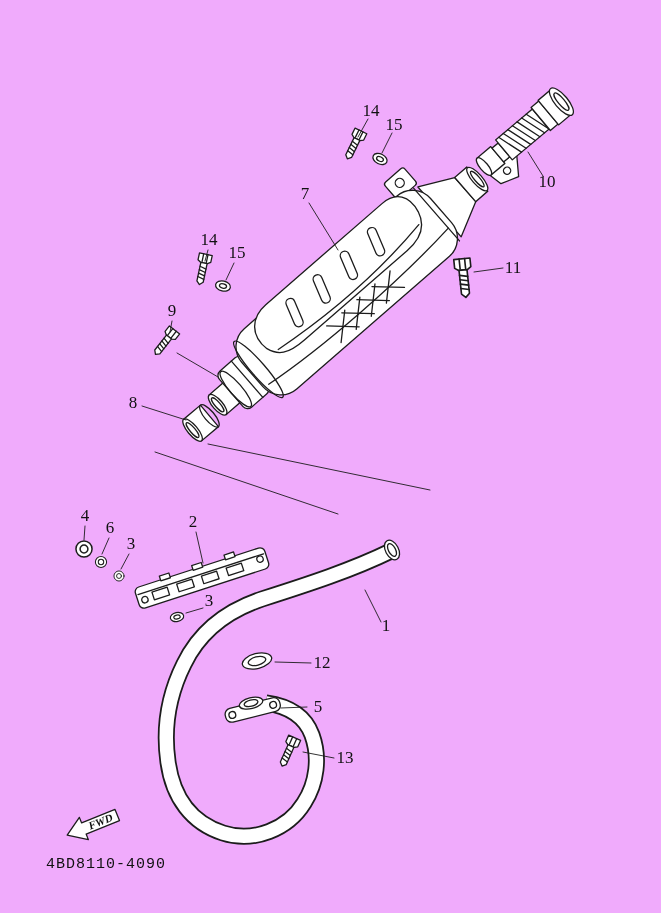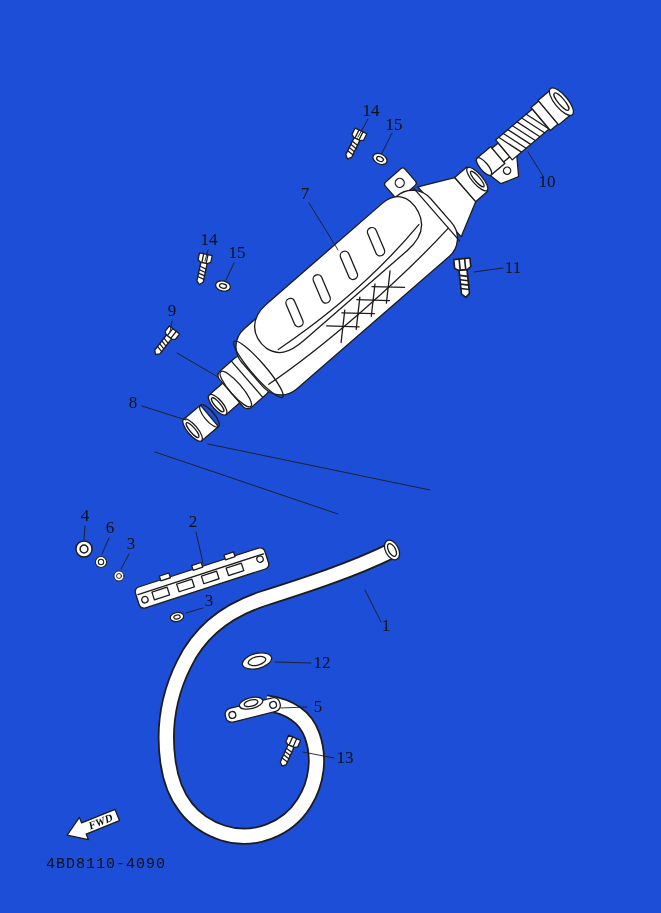--- a/index.html
+++ b/index.html
@@ -1,16 +1,16 @@
 <!DOCTYPE html>
 <html><head>
 <meta charset="utf-8">
 <style>
   html,body{margin:0;padding:0;background:#fff;}
-  .page{position:relative;width:661px;height:913px;background:#1d4ed8;overflow:hidden;
+  .page{position:relative;width:661px;height:913px;background:#f0abfc;overflow:hidden;
         font-family:"Liberation Sans",sans-serif;}
   svg{display:block;}
   
   .draw{stroke:#1c1c1c;fill:none;stroke-width:1.3;stroke-linejoin:round;stroke-linecap:round;}
   .part{fill:#ffffff;}
   .leader{stroke:#1c1c1c;stroke-width:0.9;fill:none;}
   .pipe-o{stroke:#1c1c1c;stroke-width:17;fill:none;stroke-linecap:butt;}
   .pipe-i{stroke:#ffffff;stroke-width:13.5;fill:none;stroke-linecap:butt;}
   .callout{font-family:"Liberation Serif",serif;font-size:17px;fill:#111;stroke:none;}
   .code{font-family:"Liberation Mono",monospace;font-size:15px;fill:#111;stroke:none;letter-spacing:1px;}

